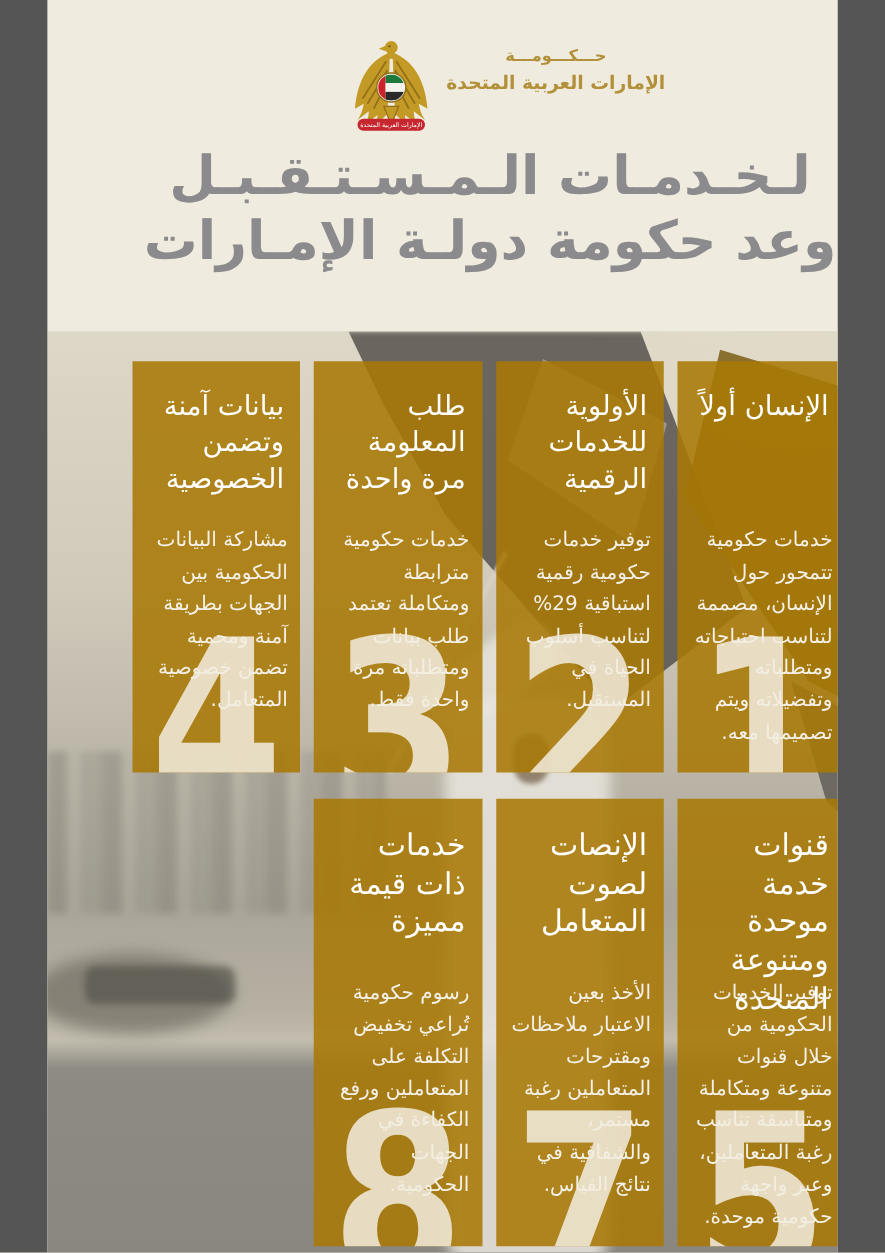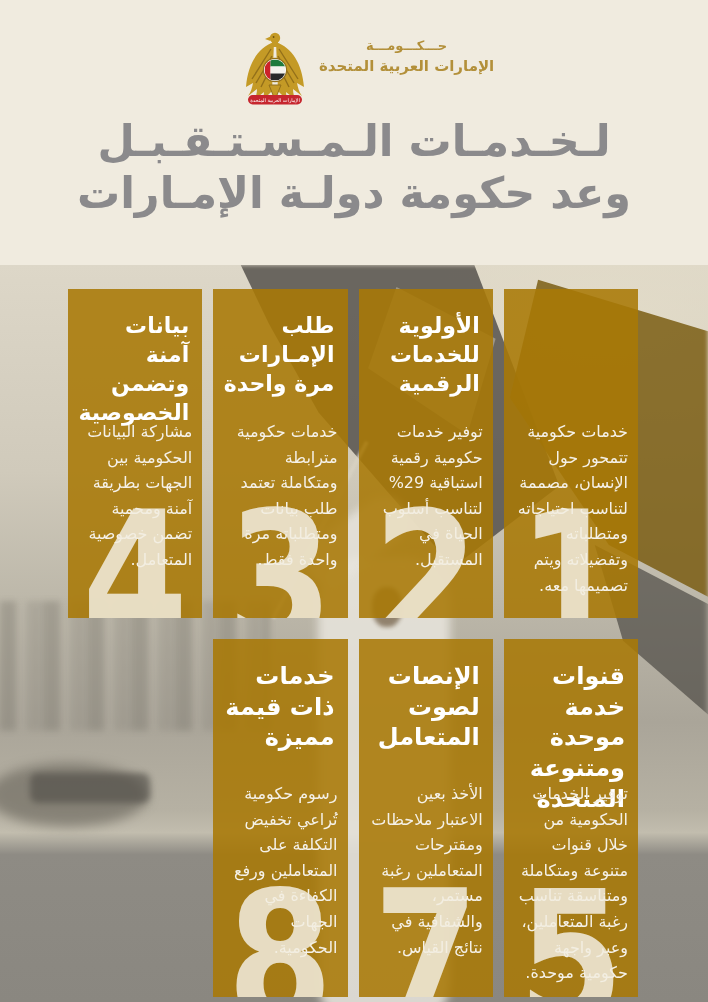--- a/index.html
+++ b/index.html
@@ -1,18 +1,18 @@
 <!DOCTYPE html>
 <html lang="ar"><head>
 <meta charset="utf-8">
 <style>
   * { margin:0; padding:0; box-sizing:border-box; }
   body { background:#555; font-family:"DejaVu Sans", sans-serif; }
   .poster{
-    position:relative; width:708px; height:1002px; margin:0 auto;
+    position:relative; width:632px; height:1002px; margin:0 auto;
     background:#f0ebdf; overflow:hidden;
   }
   
   .header{ position:absolute; top:0; left:0; width:708px; height:265px; background:#f0ebdf; }
   .logo-group{ position:absolute; top:30px; left:243px; display:flex; }
   .emblem{ width:64px; height:76px; }
   .logo-text{ margin-left:12px; margin-top:8px; color:#b3903a; direction:rtl; text-align:right; }
   .logo-text .l1{ font-size:13px; font-weight:700; letter-spacing:0; text-align:center; }
   .logo-text .l2{ font-size:15px; font-weight:700; margin-top:4px; white-space:nowrap; }
   .poster-title{
@@ -58,21 +58,21 @@
   .grid{
     position:absolute; left:68px; top:289px; width:570px;
     display:grid; grid-template-columns:repeat(4,1fr); grid-template-rows:329px 358px;
     column-gap:11px; row-gap:21px; direction:rtl; z-index:2;
   }
   .card{
     position:relative; overflow:hidden;
     background:rgba(168,121,6,.88);
   }
   .card-title{
-    direction:rtl; text-align:right; color:#ffffff; font-weight:700;
+    direction:rtl; text-align:right; color:#ffffff; font-weight:400;
     font-size:22px; line-height:1.32; padding:22px 13px 0 10px;
   }
   .row2 .card-title{ font-size:24px; line-height:1.28; }
   .card-desc{
     position:absolute; top:130px; left:10px; right:10px;
     direction:rtl; text-align:right; color:#f5f1e8;
     font-size:16px; line-height:1.6;
   }
   .row2 .card-desc{ top:142px; }
   .card-num{
@@ -137,32 +137,33 @@
     <div class="flag-c"></div>
     <div class="pole"></div>
     <div class="figure"></div>
     <div class="sleeve"></div>
     <div class="hand"></div>
   </div>
 
   <div class="grid">
 
     <div class="card row1">
+      <div class="card-title">الإنسان أولاً</div>
       <div class="card-desc">خدمات حكومية تتمحور حول الإنسان، مصممة لتناسب احتياجاته ومتطلباته وتفضيلاته ويتم تصميمها معه.</div>
       <div class="card-num">1</div>
     </div>
 
     <div class="card row1">
       <div class="card-title">الأولوية للخدمات الرقمية</div>
       <div class="card-desc">توفير خدمات حكومية رقمية استباقية 29% لتناسب أسلوب الحياة في المستقبل.</div>
       <div class="card-num">2</div>
     </div>
 
     <div class="card row1">
-      <div class="card-title">طلب الإمـارات مرة واحدة</div>
+      <div class="card-title">طلب المعلومة مرة واحدة</div>
       <div class="card-desc">خدمات حكومية مترابطة ومتكاملة تعتمد طلب بيانات ومتطلباته مرة واحدة فقط.</div>
       <div class="card-num">3</div>
     </div>
 
     <div class="card row1">
       <div class="card-title">بيانات آمنة وتضمن الخصوصية</div>
       <div class="card-desc">مشاركة البيانات الحكومية بين الجهات بطريقة آمنة ومحمية تضمن خصوصية المتعامل.</div>
       <div class="card-num">4</div>
     </div>
 

